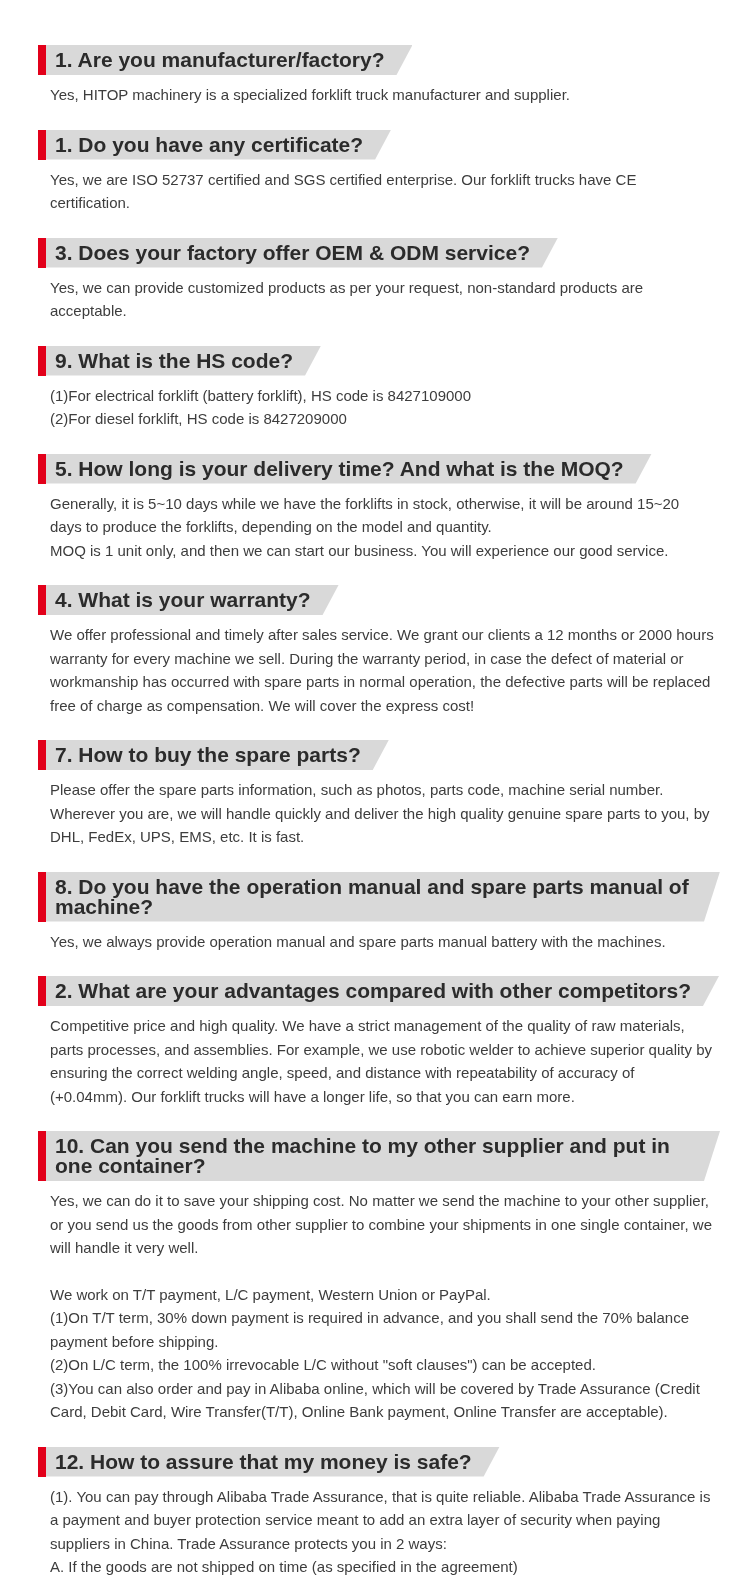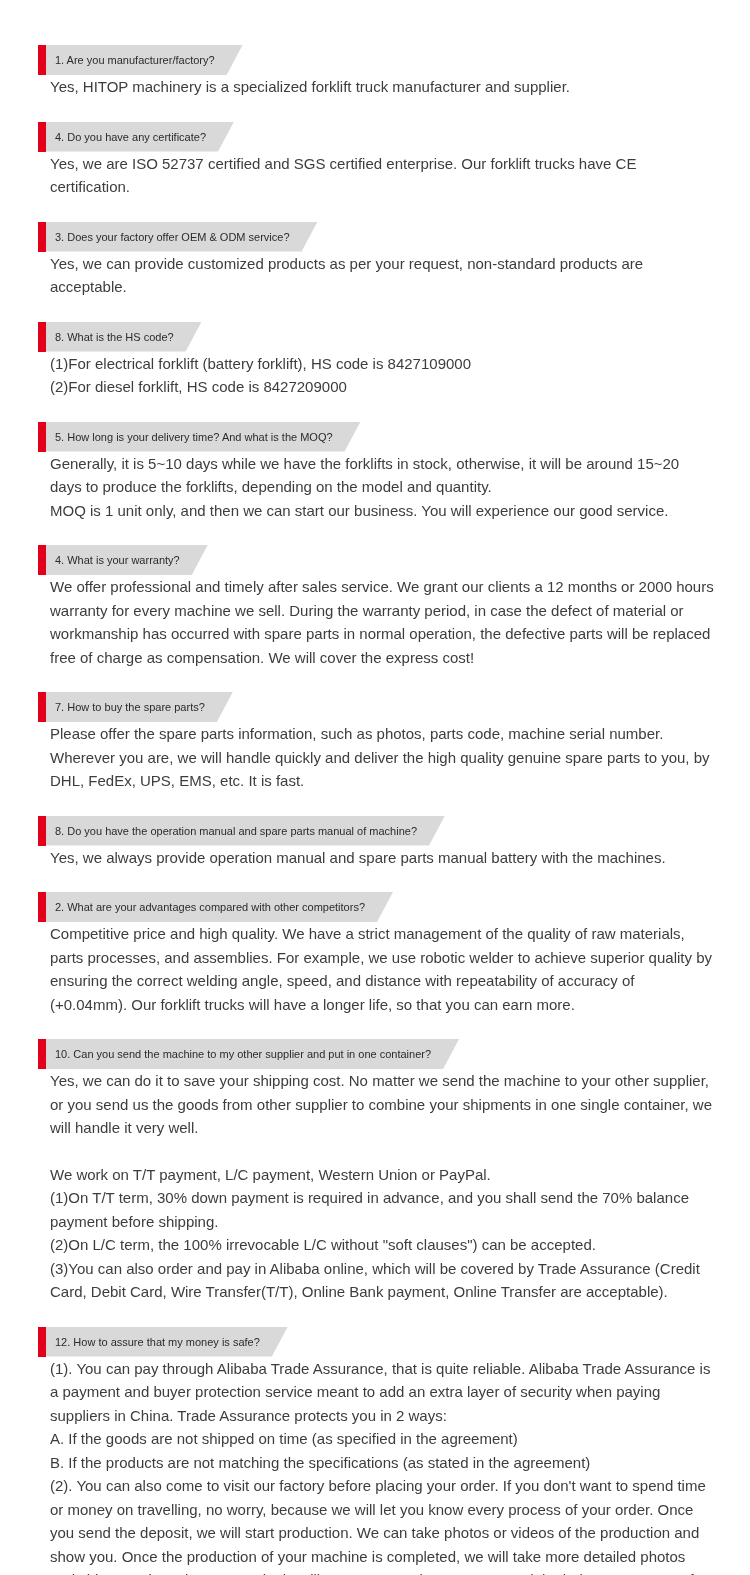--- a/index.html
+++ b/index.html
@@ -19,28 +19,28 @@
   }
   .red-bar {
     width: 8px;
     flex: 0 0 8px;
     background: #e2001a;
   }
   .q-text {
     display: inline-block;
     background: #d9d9d9;
     color: #2b2b2b;
-    font-size: 11px;
-    font-weight: normal;
+    font-size: 21px;
+    font-weight: bold;
     line-height: 20px;
     padding: 5px 28px 5px 9px;
     clip-path: polygon(0 0, 100% 0, calc(100% - 16px) 100%, 0 100%);
   }
   .answer {
-    margin: 0 6px 0 12px;
+    margin: 8px 6px 0 12px;
     color: #3d3d3d;
     font-size: 15px;
     line-height: 23.5px;
     white-space: pre-line;
   }
 </style>
 </head>
 <body>
 
 <main>
@@ -49,37 +49,37 @@
     <div class="q-header">
       <span class="red-bar"></span>
       <span class="q-text">1. Are you manufacturer/factory?</span>
     </div>
     <div class="answer">Yes, HITOP machinery is a specialized forklift truck manufacturer and supplier.</div>
   </section>
 
   <section class="faq-item">
     <div class="q-header">
       <span class="red-bar"></span>
-      <span class="q-text">4. Do you have any certificate?</span>
+      <span class="q-text">1. Do you have any certificate?</span>
     </div>
     <div class="answer">Yes, we are ISO 52737 certified and SGS certified enterprise. Our forklift trucks have CE certification.</div>
   </section>
 
   <section class="faq-item">
     <div class="q-header">
       <span class="red-bar"></span>
       <span class="q-text">3. Does your factory offer OEM &amp; ODM service?</span>
     </div>
     <div class="answer">Yes, we can provide customized products as per your request, non-standard products are acceptable.</div>
   </section>
 
   <section class="faq-item">
     <div class="q-header">
       <span class="red-bar"></span>
-      <span class="q-text">8. What is the HS code?</span>
+      <span class="q-text">9. What is the HS code?</span>
     </div>
     <div class="answer">(1)For electrical forklift (battery forklift), HS code is 8427109000
 (2)For diesel forklift, HS code is 8427209000</div>
   </section>
 
   <section class="faq-item">
     <div class="q-header">
       <span class="red-bar"></span>
       <span class="q-text">5. How long is your delivery time? And what is the MOQ?</span>
     </div>

